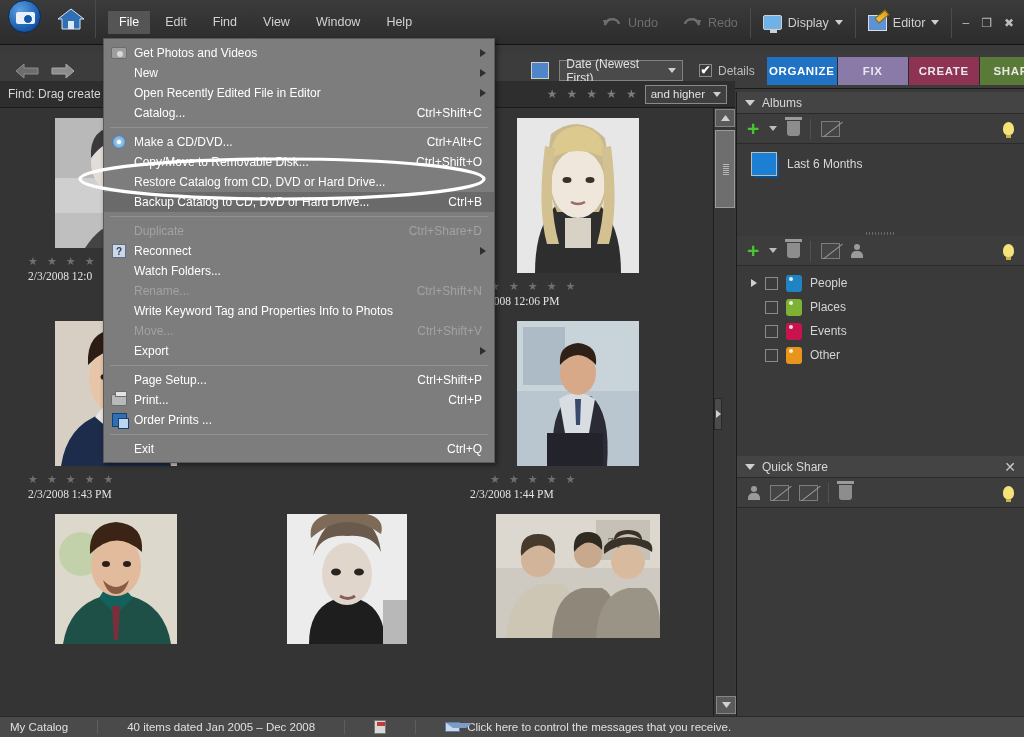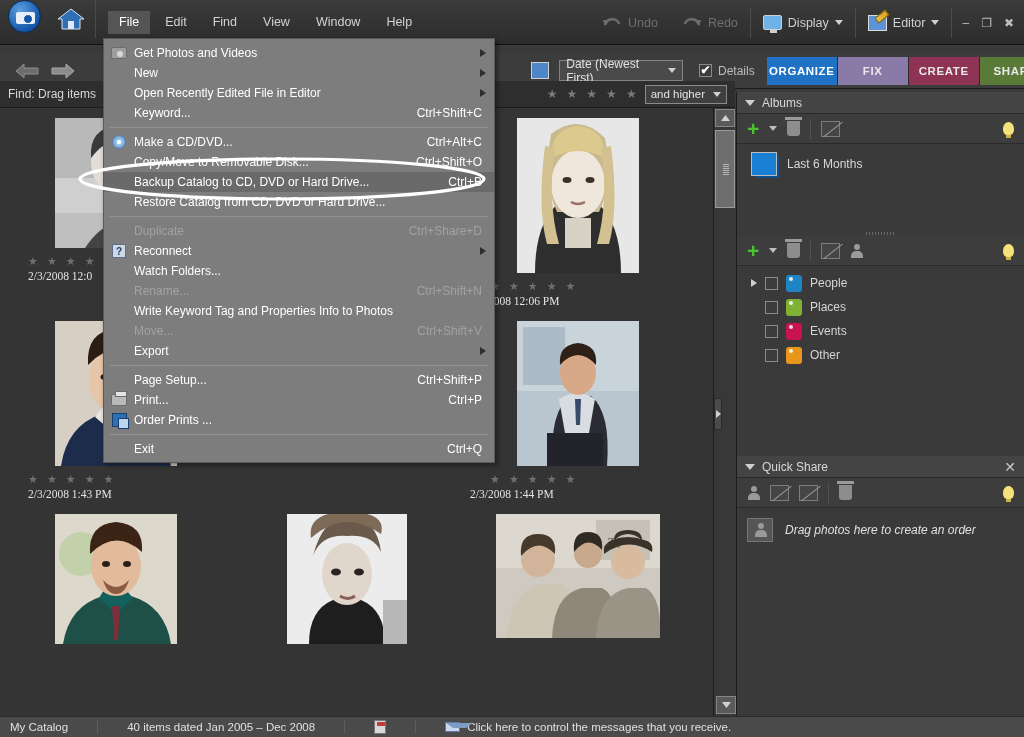--- a/index.html
+++ b/index.html
@@ -320,21 +320,21 @@
 
     <div class="modetabs">
       <div class="mtab organize">ORGANIZE</div>
       <div class="mtab fix">FIX</div>
       <div class="mtab create">CREATE</div>
       <div class="mtab share">SHARE</div>
     </div>
   </div>
 
   <div class="findbar">
-    <span class="ftext">Find: Drag items</span>
+    <span class="ftext">Find: Drag create</span>
     <div class="starfilter">
       <div class="sf-stars">
         <span>★</span>
         <span>★</span>
         <span>★</span>
         <span>★</span>
         <span>★</span>
       </div>
       <div class="combo-sm">
         <span>and higher</span>
@@ -607,26 +607,20 @@
       <span class="qs-close">✕</span>
     </div>
     <div class="pane-tools">
       <span class="person"></span>
       <span class="sq-icon"></span>
       <span class="sq-icon"></span>
       <span class="tool-sep"></span>
       <span class="trash"></span>
       <span class="bulb"></span>
     </div>
-    <div class="qs-body">
-      <span class="qs-btn">
-          <span class="person"></span>
-        </span>
-      <span class="qs-text">Drag photos here to create an order</span>
-    </div>
   </div>
 
   <div class="filemenu">
 
     <div class="mi">
       <span class="ico">
           <span class="ico-cam"></span>
         </span>
       <span class="lbl">Get Photos and Videos</span>
       <span class="acc"></span>
@@ -639,47 +633,47 @@
       <span class="sub"></span>
     </div>
     <div class="mi">
       <span class="ico"></span>
       <span class="lbl">Open Recently Edited File in Editor</span>
       <span class="acc"></span>
       <span class="sub"></span>
     </div>
     <div class="mi">
       <span class="ico"></span>
-      <span class="lbl">Keyword...</span>
+      <span class="lbl">Catalog...</span>
       <span class="acc">Ctrl+Shift+C</span>
     </div>
 
     <div class="msep"></div>
 
     <div class="mi">
       <span class="ico">
           <span class="ico-cd"></span>
         </span>
       <span class="lbl">Make a CD/DVD...</span>
       <span class="acc">Ctrl+Alt+C</span>
     </div>
     <div class="mi">
       <span class="ico"></span>
       <span class="lbl">Copy/Move to Removable Disk...</span>
       <span class="acc">Ctrl+Shift+O</span>
     </div>
+    <div class="mi">
+      <span class="ico"></span>
+      <span class="lbl">Restore Catalog from CD, DVD or Hard Drive...</span>
+      <span class="acc"></span>
+    </div>
     <div class="mi hl">
       <span class="ico"></span>
       <span class="lbl">Backup Catalog to CD, DVD or Hard Drive...</span>
       <span class="acc">Ctrl+B</span>
-    </div>
-    <div class="mi">
-      <span class="ico"></span>
-      <span class="lbl">Restore Catalog from CD, DVD or Hard Drive...</span>
-      <span class="acc"></span>
     </div>
 
     <div class="msep"></div>
 
     <div class="mi dis">
       <span class="ico"></span>
       <span class="lbl">Duplicate</span>
       <span class="acc">Ctrl+Share+D</span>
     </div>
     <div class="mi">

